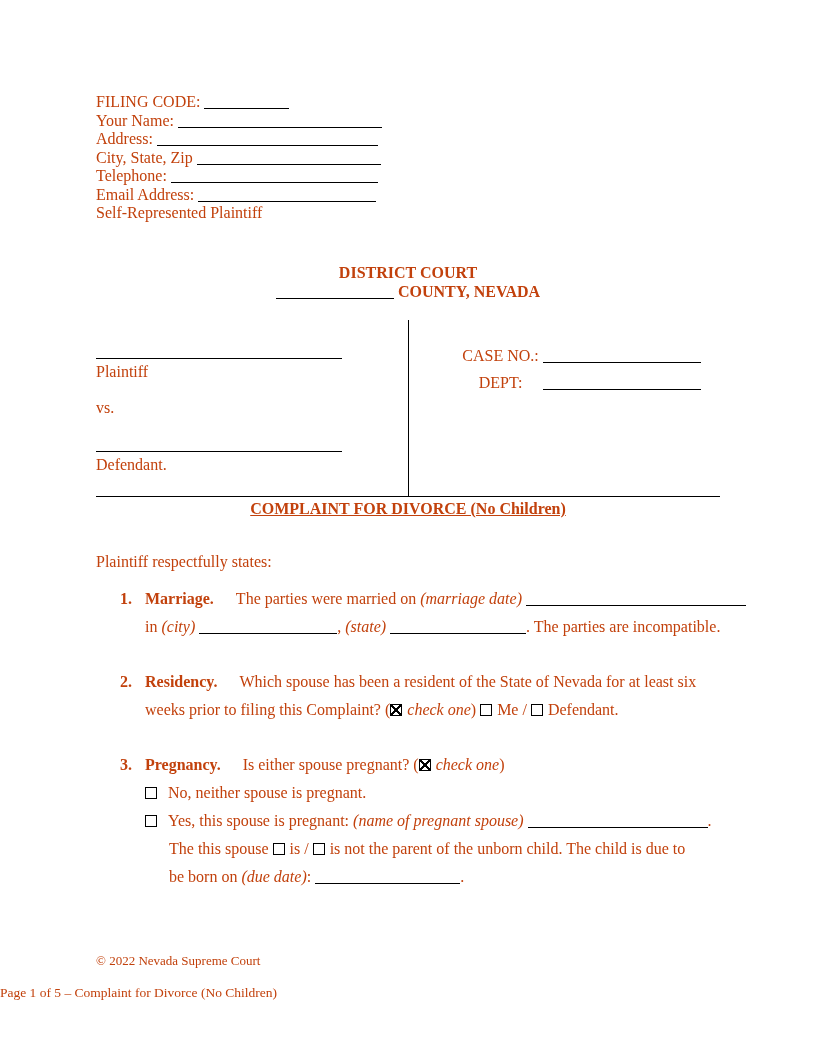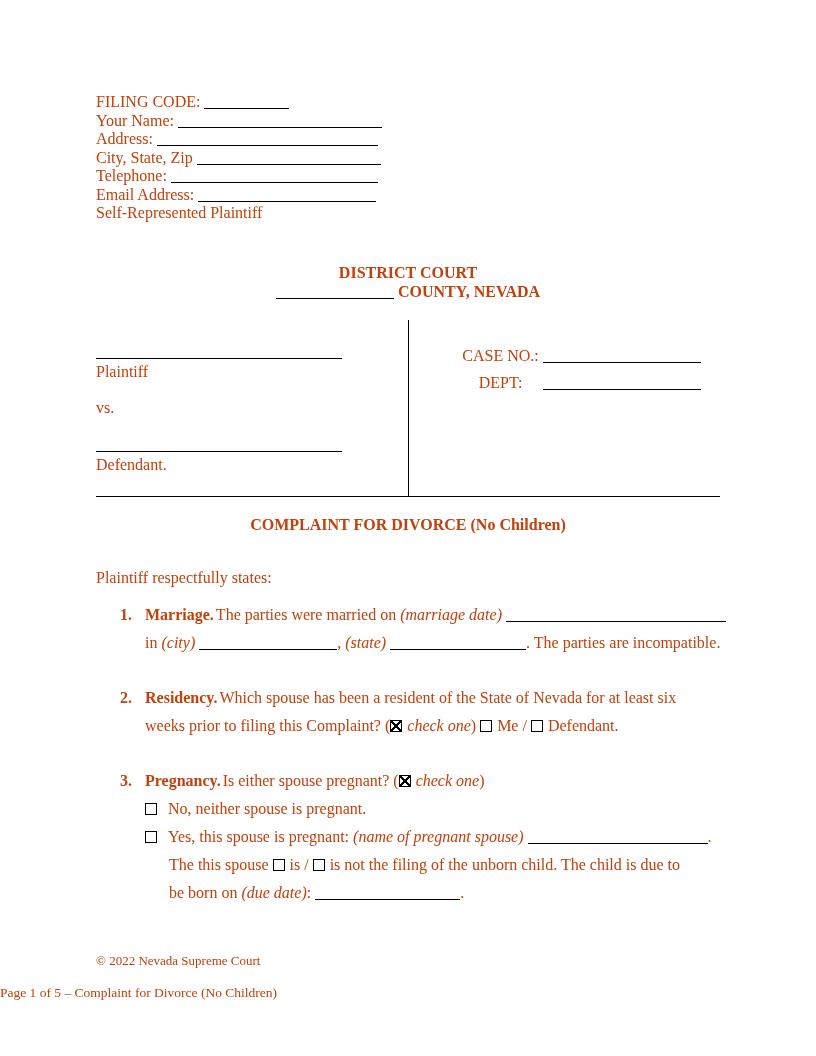--- a/index.html
+++ b/index.html
@@ -37,32 +37,33 @@
   .cap-left { width: 312px; }
   .party-blank { width: 246px; height: 0; border-bottom: 1px solid #000; }
   .pb1 { margin-top: 38px; }
   .pb2 { margin-top: 34px; }
   .cap-text { line-height: 19px; margin-top: 3px; }
   .vs { margin-top: 17px; }
   .cap-right { flex: 1; border-left: 1px solid #000; padding: 26px 0 0 30px; }
   .case-row { line-height: 19px; margin-bottom: 8px; white-space: nowrap; text-align: center; }
   .cap-label { display: inline-block; width: 84px; }
   .doc-title {
-    margin-top: 18px;
+    margin-top: 2px;
     text-align: center;
     font-weight: bold;
     line-height: 20px;
+    text-decoration: underline;
   }
   .intro { margin-top: 33px; line-height: 19px; }
   .items { margin-top: 14px; }
   .item { display: flex; padding-left: 24px; margin-bottom: 27px; }
   .item-num { flex: 0 0 25px; font-weight: bold; line-height: 28px; }
   .item-body { flex: 1; }
   .bline { line-height: 28px; white-space: nowrap; }
-  .ihead { font-weight: bold; margin-right: 2px; }
+  .ihead { font-weight: bold; margin-right: 22px; }
   .it { font-style: italic; margin-top: 28px; }
   .indent { padding-left: 24px; }
   .cb {
     display: inline-block;
     width: 10px; height: 10px;
     border: 1px solid #000;
     margin-right: 5px;
     vertical-align: -1px;
     background-color: #fff;
   }
@@ -130,21 +131,21 @@
         <div class="bline"><span>weeks prior to filing this Complaint?  (</span><span class="cb checked"></span><span class="it">check one</span><span>)  </span><span class="cb"></span><span>Me / </span><span class="cb"></span><span>Defendant.</span></div>
       </div>
     </div>
 
     <div class="item">
       <div class="item-num">3.</div>
       <div class="item-body">
         <div class="bline"><span class="ihead">Pregnancy.</span><span>Is either spouse pregnant?  (</span><span class="cb checked"></span><span class="it">check one</span><span>)</span></div>
         <div class="bline"><span class="cb lead"></span><span>No, neither spouse is pregnant.</span></div>
         <div class="bline"><span class="cb lead"></span><span>Yes, this spouse is pregnant: </span><span class="it">(name of pregnant spouse)</span> <span class="bl" style="width:180px"></span><span>.</span></div>
-        <div class="bline indent"><span>The this spouse </span><span class="cb"></span><span>is / </span><span class="cb"></span><span>is not the filing of the unborn child.  The child is due to</span></div>
+        <div class="bline indent"><span>The this spouse </span><span class="cb"></span><span>is / </span><span class="cb"></span><span>is not the parent of the unborn child.  The child is due to</span></div>
         <div class="bline indent"><span>be born on </span><span class="it">(due date)</span><span>: </span><span class="bl" style="width:145px"></span><span>.</span></div>
       </div>
     </div>
 
   </div>
 
   <div class="copyright">© 2022 Nevada Supreme Court</div>
   <div class="pageinfo">Page 1 of 5 – Complaint for Divorce (No Children)</div>
 
 </div>

